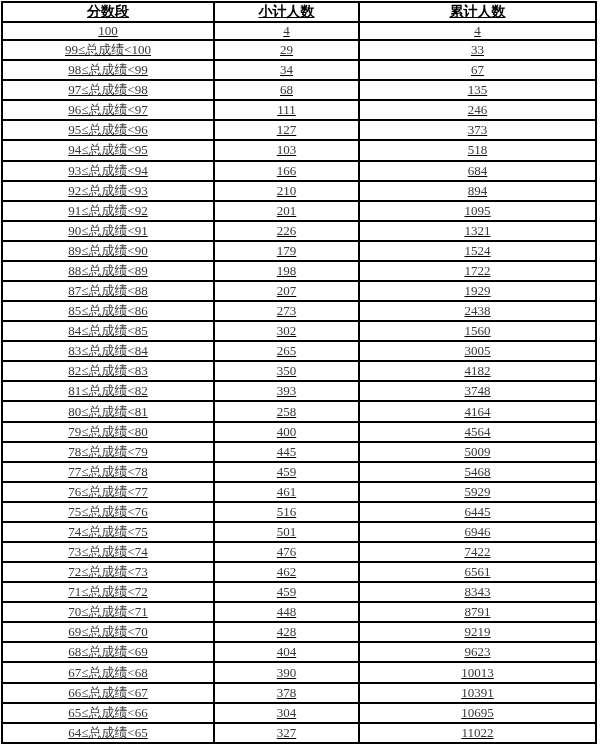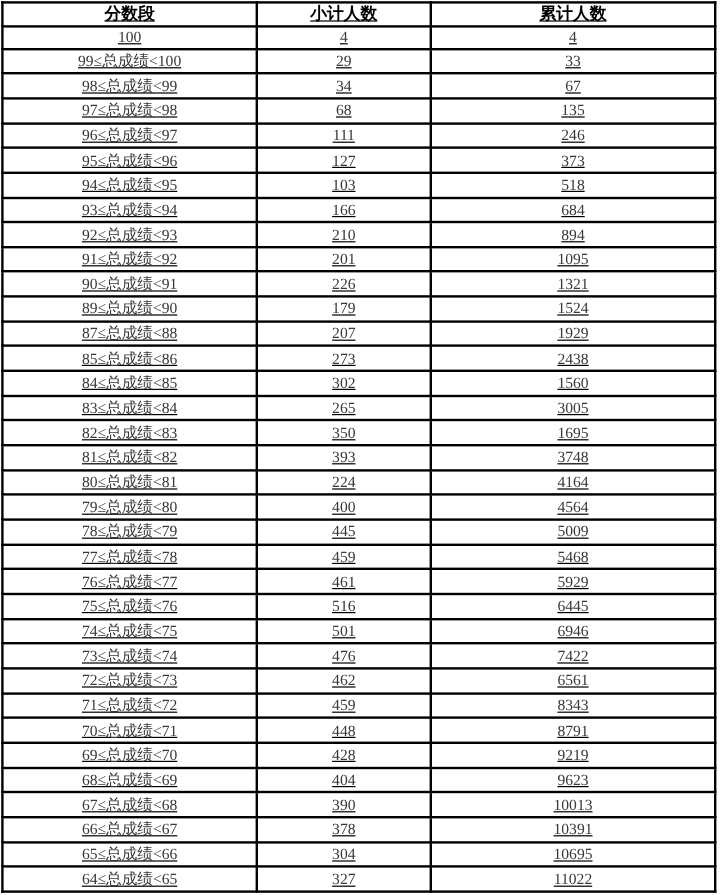--- a/index.html
+++ b/index.html
@@ -119,20 +119,25 @@
           <td>90≤总成绩&lt;91</td>
           <td>226</td>
           <td>1321</td>
         </tr>
         <tr>
           <td>89≤总成绩&lt;90</td>
           <td>179</td>
           <td>1524</td>
         </tr>
         <tr>
+          <td>88≤总成绩&lt;89</td>
+          <td>198</td>
+          <td>1722</td>
+        </tr>
+        <tr>
           <td>87≤总成绩&lt;88</td>
           <td>207</td>
           <td>1929</td>
         </tr>
         <tr>
           <td>85≤总成绩&lt;86</td>
           <td>273</td>
           <td>2438</td>
         </tr>
         <tr>
@@ -141,30 +146,30 @@
           <td>1560</td>
         </tr>
         <tr>
           <td>83≤总成绩&lt;84</td>
           <td>265</td>
           <td>3005</td>
         </tr>
         <tr>
           <td>82≤总成绩&lt;83</td>
           <td>350</td>
-          <td>1695</td>
+          <td>4182</td>
         </tr>
         <tr>
           <td>81≤总成绩&lt;82</td>
           <td>393</td>
           <td>3748</td>
         </tr>
         <tr>
           <td>80≤总成绩&lt;81</td>
-          <td>224</td>
+          <td>258</td>
           <td>4164</td>
         </tr>
         <tr>
           <td>79≤总成绩&lt;80</td>
           <td>400</td>
           <td>4564</td>
         </tr>
         <tr>
           <td>78≤总成绩&lt;79</td>
           <td>445</td>

